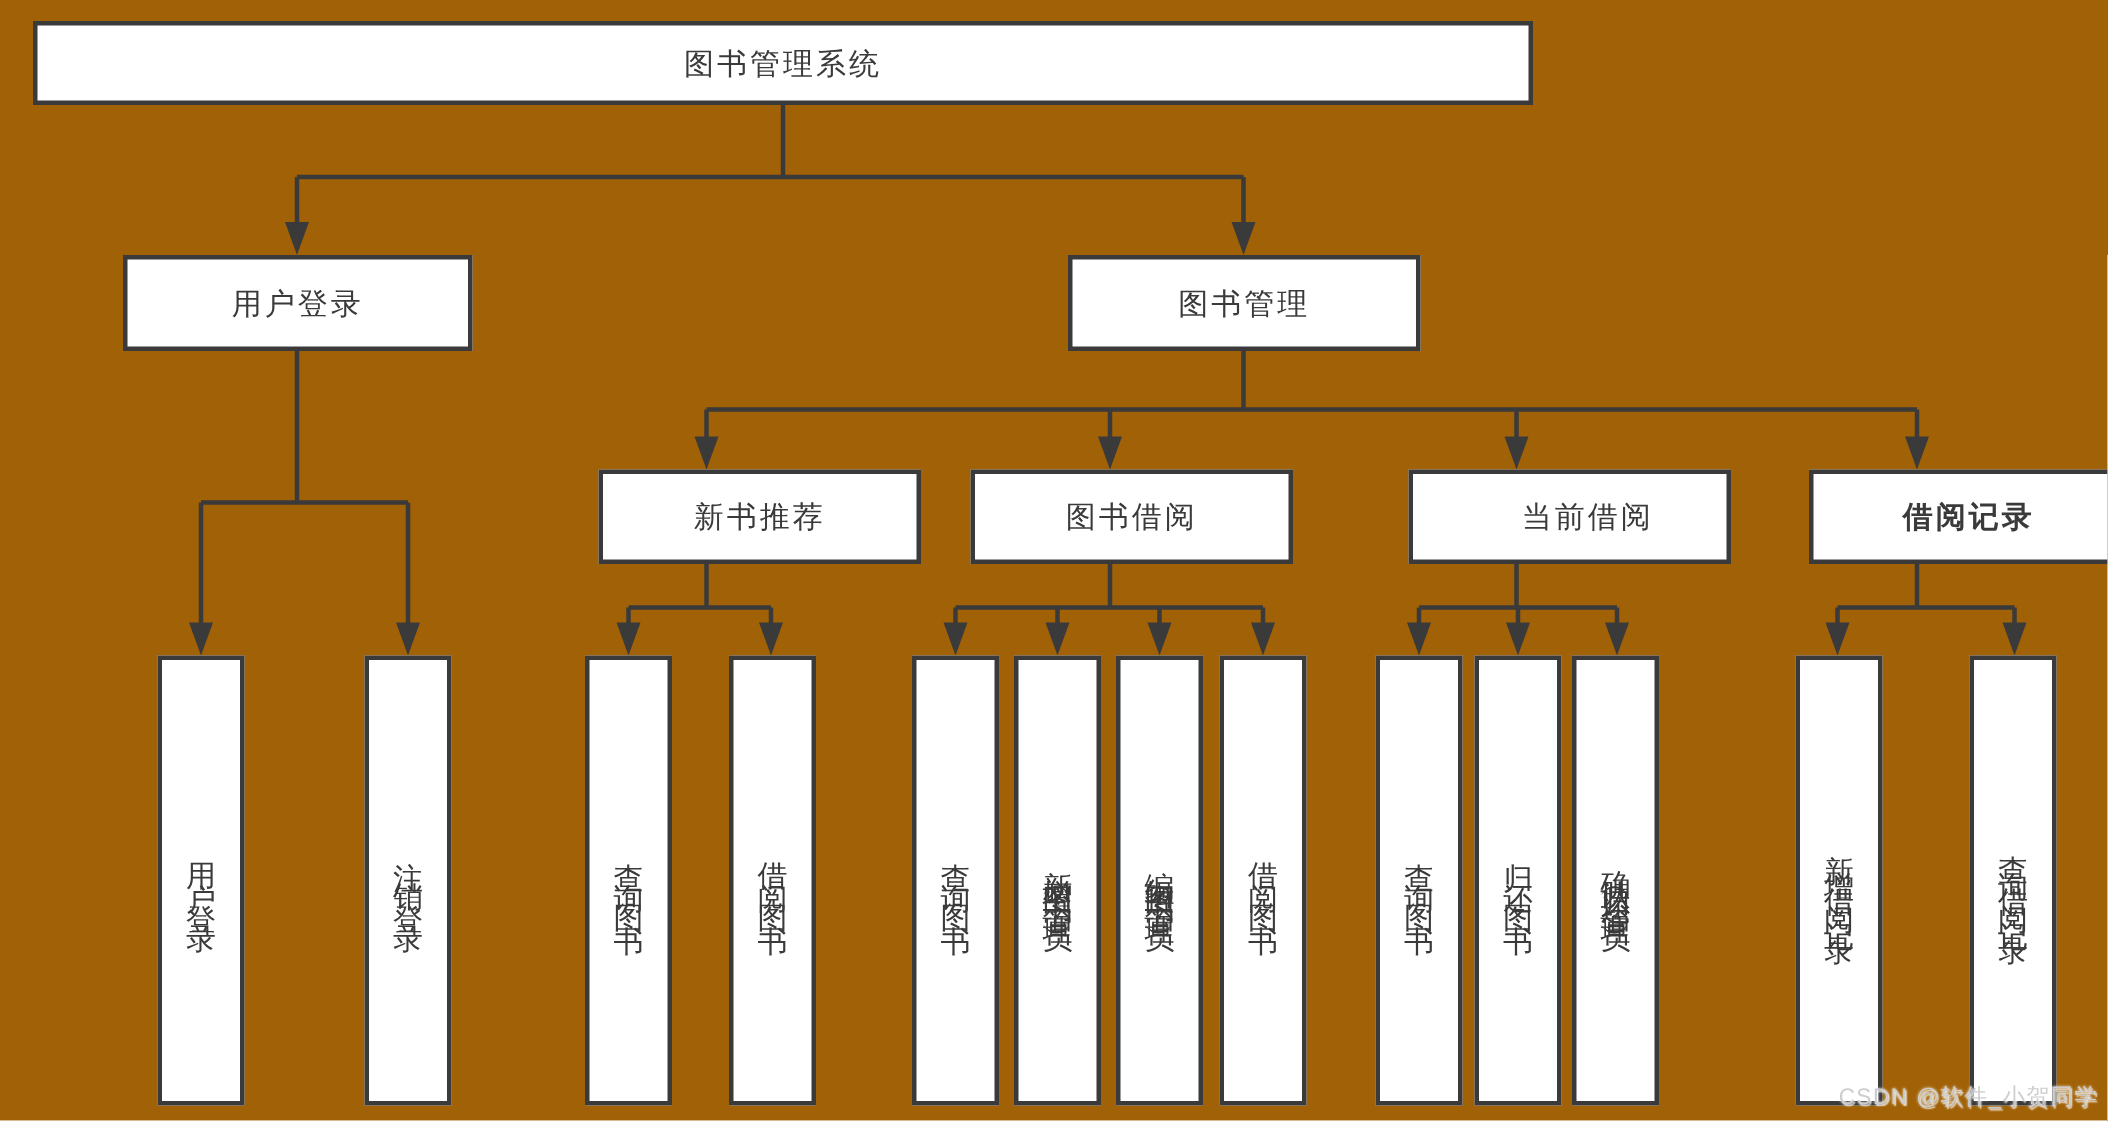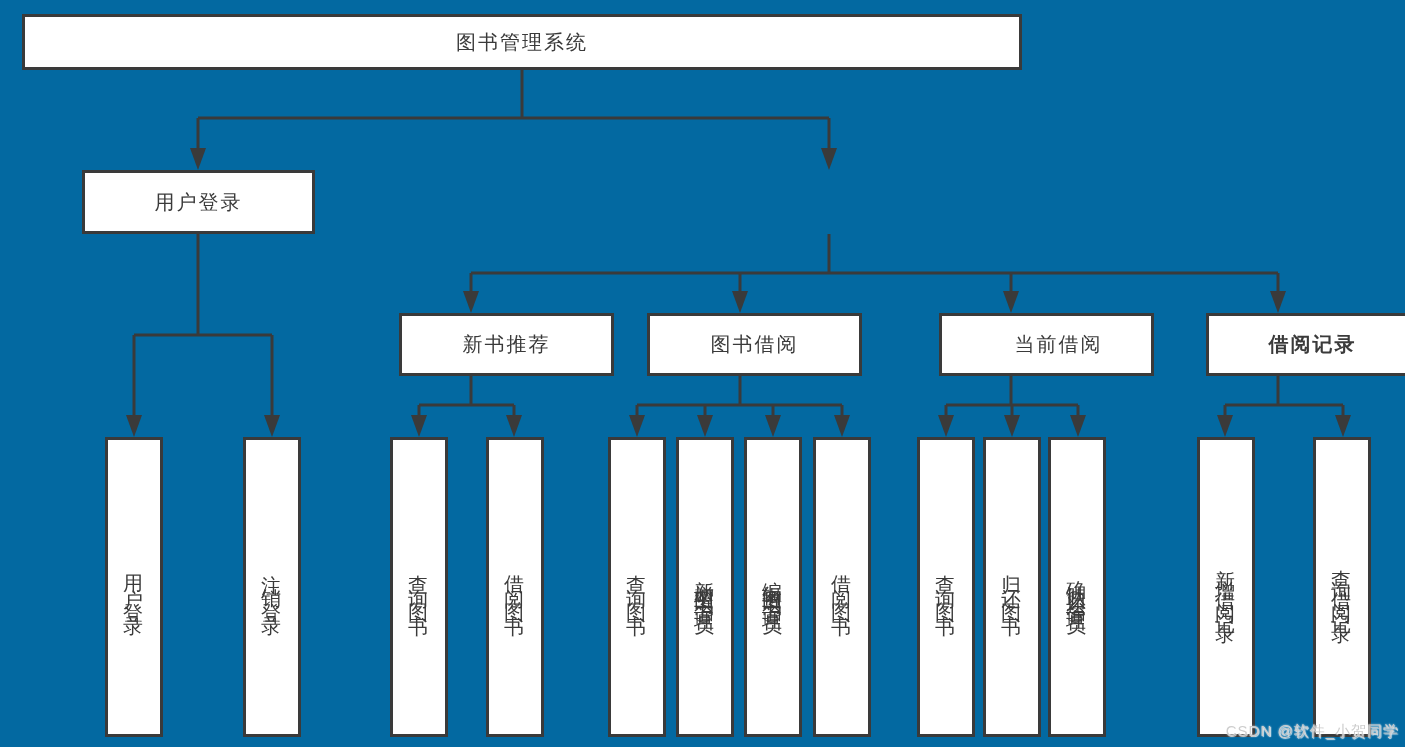--- a/index.html
+++ b/index.html
@@ -3,21 +3,21 @@
 <meta charset="utf-8">
 <style>
   * { margin: 0; padding: 0; box-sizing: border-box; }
   html, body { background: #ffffff; }
   body { font-family: "Liberation Sans", "DejaVu Sans", sans-serif; }
 
   .canvas {
     position: relative;
     width: 1405px;
     height: 747px;
-    background: #0369a1;
+    background: #a16207;
     overflow: hidden;
   }
 
   .connectors {
     position: absolute;
     left: 0; top: 0;
     width: 1405px; height: 747px;
     z-index: 1;
   }
 
@@ -153,20 +153,23 @@
     </g>
   </svg>
 
   <div class="node root">
     <span>图书管理系统</span>
   </div>
 
   <div class="node lv2a">
     <span>用户登录</span>
   </div>
+  <div class="node lv2b">
+    <span>图书管理</span>
+  </div>
 
   <div class="node lv3 lv3a">
     <span>新书推荐</span>
   </div>
   <div class="node lv3 lv3b">
     <span>图书借阅</span>
   </div>
   <div class="node lv3 lv3c">
     <span>当前借阅</span>
   </div>

